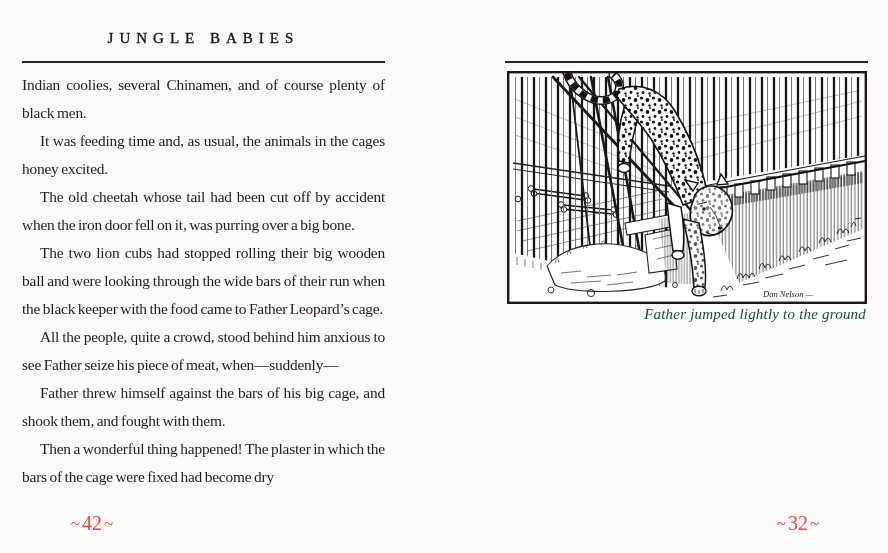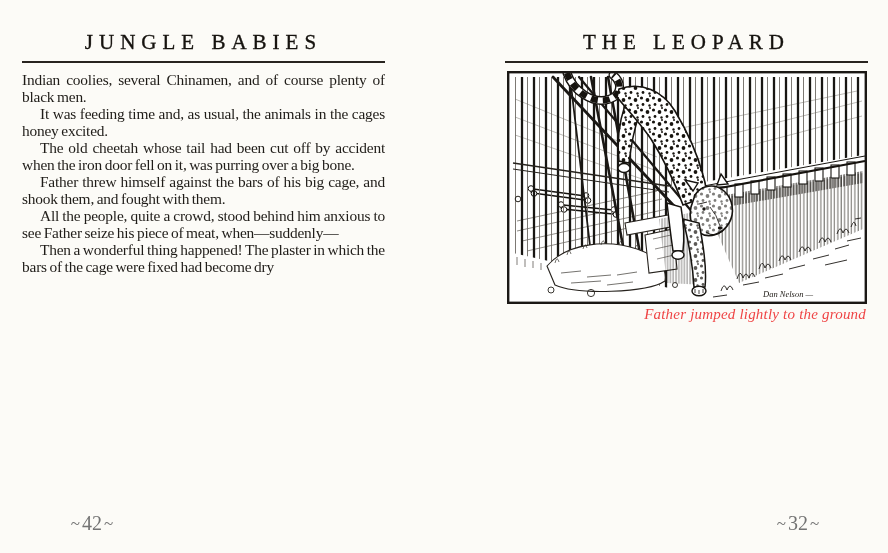--- a/index.html
+++ b/index.html
@@ -9,74 +9,74 @@
     font-family:"Liberation Serif", serif;
     color:#201d1a;
     -webkit-font-smoothing:antialiased;
   }
   .page-col{position:absolute;top:0;height:553px;}
   #left-col{left:22px;width:363px;}
   #right-col{left:505px;width:363px;}
   .page-header{
     position:absolute;top:30px;left:0;right:0;
     text-align:center;
-    font-size:21px;letter-spacing:6px;
+    font-size:15px;letter-spacing:6px;
     color:#16130f;
     -webkit-text-stroke:0.35px #16130f;
     white-space:nowrap;
   }
   .rule{position:absolute;top:61px;left:0;right:0;height:2px;background:#28241f;}
   .body-text{
     position:absolute;left:0;right:0;overflow:hidden;
-    font-size:15.4px;line-height:17px;
+    font-size:15.4px;line-height:28px;
     letter-spacing:-0.2px;word-spacing:-1px;
     text-align:justify;
     color:#1f1c18;
   }
   #left-body{top:71px;height:444px;}
   #right-body{top:330px;height:182px;}
   .body-text p{margin:0;}
   .body-text p.indent{text-indent:18px;}
   .page-marker{
     position:absolute;top:512px;
-    font-size:20px;color:#737373;text-align:center;white-space:nowrap;
+    font-size:20px;color:#ef4444;text-align:center;white-space:nowrap;
   }
   #marker-42{left:38px;width:64px;}
   #marker-43{left:258px;width:70px;}
   .page-marker .tilde{font-size:17px;position:relative;top:-1px;letter-spacing:0;padding:0 2px;}
   .illustration-frame{
     position:absolute;top:71px;left:2px;width:360px;height:233px;
   }
   .caption{
     position:absolute;top:306px;left:16px;right:2px;
-    text-align:right;font-style:italic;font-size:15px;color:#ef4444;
+    text-align:right;font-style:italic;font-size:15px;color:#14532d;
     letter-spacing:0.2px;
   }
 </style>
 </head>
 <body>
 
 <div class="page-col" id="left-col">
   <div class="page-header">JUNGLE BABIES</div>
   <div class="rule"></div>
   <div class="body-text" id="left-body">
       <p>Indian coolies, several Chinamen, and of course plenty of black men.</p>
       <p class="indent">It was feeding time and, as usual, the animals in the cages honey excited.</p>
       <p class="indent">The old cheetah whose tail had been cut off by accident when the iron door fell on it, was purring over a big bone.</p>
+      <p class="indent">The two lion cubs had stopped rolling their big wooden ball and were looking through the wide bars of their run when the black keeper with the food came to Father Leopard’s cage.</p>
+      <p class="indent">All the people, quite a crowd, stood behind him anxious to see Father seize his piece of meat, when—suddenly—</p>
       <p class="indent">Father threw himself against the bars of his big cage, and shook them, and fought with them.</p>
-      <p class="indent">All the people, quite a crowd, stood behind him anxious to see Father seize his piece of meat, when—suddenly—</p>
       <p class="indent">Then a wonderful thing happened!  The plaster in which the bars of the cage were fixed had become dry</p>
     </div>
   <div class="page-marker" id="marker-42">
     <span class="tilde">~</span><span>42</span><span class="tilde">~</span>
   </div>
 </div>
 
 <div class="page-col" id="right-col">
-  <div class="page-header">THE LEOPARD</div>
   <div class="rule"></div>
 
   <svg class="illustration-frame" viewBox="0 0 360 233" xmlns="http://www.w3.org/2000/svg">
     <defs>
       <pattern id="pbars" width="12" height="12" patternUnits="userSpaceOnUse">
         <line x1="3" y1="0" x2="3" y2="12" stroke="#181613" stroke-width="2.3"></line>
         <line x1="8.5" y1="0" x2="8.5" y2="12" stroke="#6e6a64" stroke-width="0.9"></line>
       </pattern>
       <pattern id="phatch" width="3.4" height="10" patternUnits="userSpaceOnUse">
         <line x1="1" y1="0" x2="1" y2="10" stroke="#34302b" stroke-width="0.8"></line>

